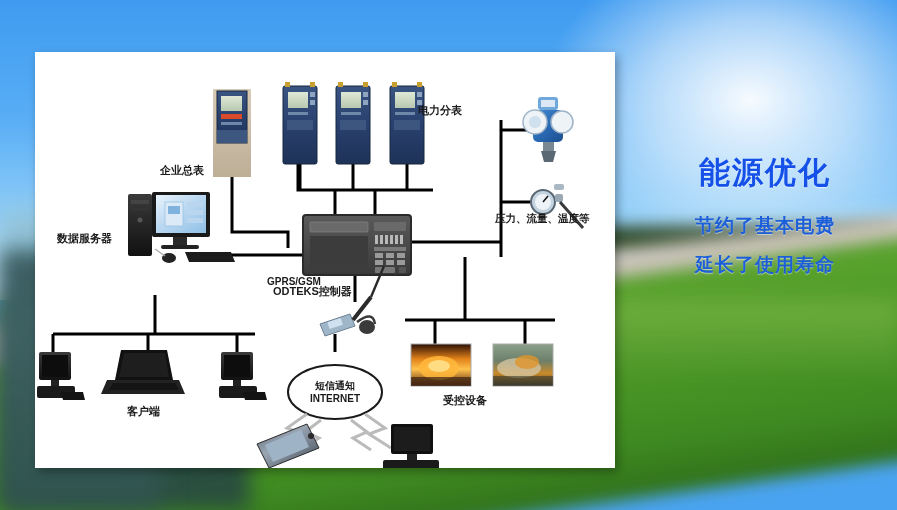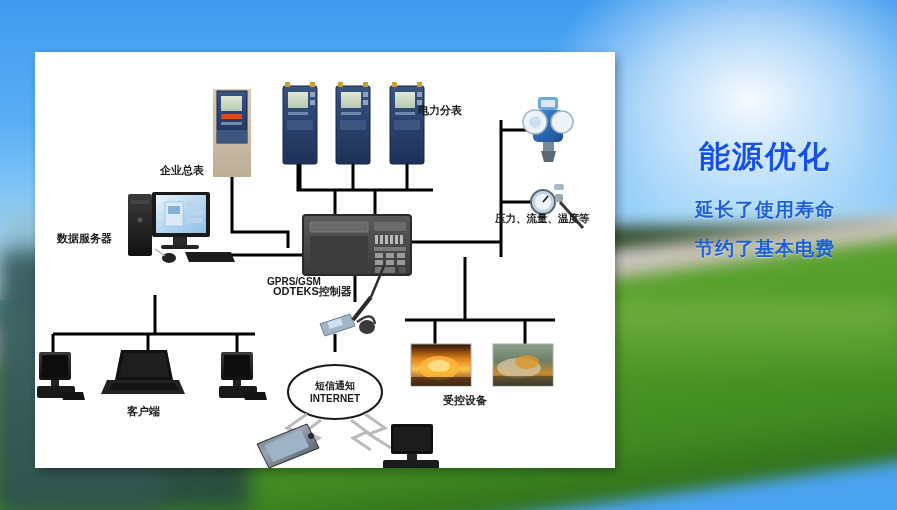--- a/index.html
+++ b/index.html
@@ -84,21 +84,21 @@
   
   #panel{
     position:absolute;left:35px;top:52px;width:580px;height:416px;
     background:#ffffff;
     box-shadow:3px 4px 9px rgba(0,0,0,.32);
   }
   #panel svg{display:block;width:580px;height:416px;}
 
   
   #copy{
-    position:absolute;left:640px;top:140px;width:250px;
+    position:absolute;left:640px;top:156px;width:250px;
     text-align:center;
   }
   #headline{
     font-size:31px;font-weight:bold;color:#1550e8;
     letter-spacing:2px;line-height:1.1;margin:0 0 26px 0;
     text-shadow:0 1px 1px rgba(255,255,255,.6);
   }
   .subline{
     font-size:19px;font-weight:bold;color:#1c5fd8;
     letter-spacing:1px;line-height:1.0;margin:0 0 20px 0;
@@ -413,15 +413,15 @@
     <ellipse cx="492" cy="310" rx="12" ry="7" fill="#e0952a" opacity="0.8"></ellipse>
     <rect x="458" y="324" width="60" height="10" fill="#3a3a2c" opacity="0.6"></rect>
   </g>
   <text class="lbl" x="430" y="352" font-size="11" text-anchor="middle">受控设备</text>
 
 </svg>
 </div>
 
 <div id="copy">
   <h1 id="headline">能源优化</h1>
+  <p class="subline">节约了基本电费</p>
   <p class="subline">延长了使用寿命</p>
-  <p class="subline">节约了基本电费</p>
 </div>
 
 </body></html>

